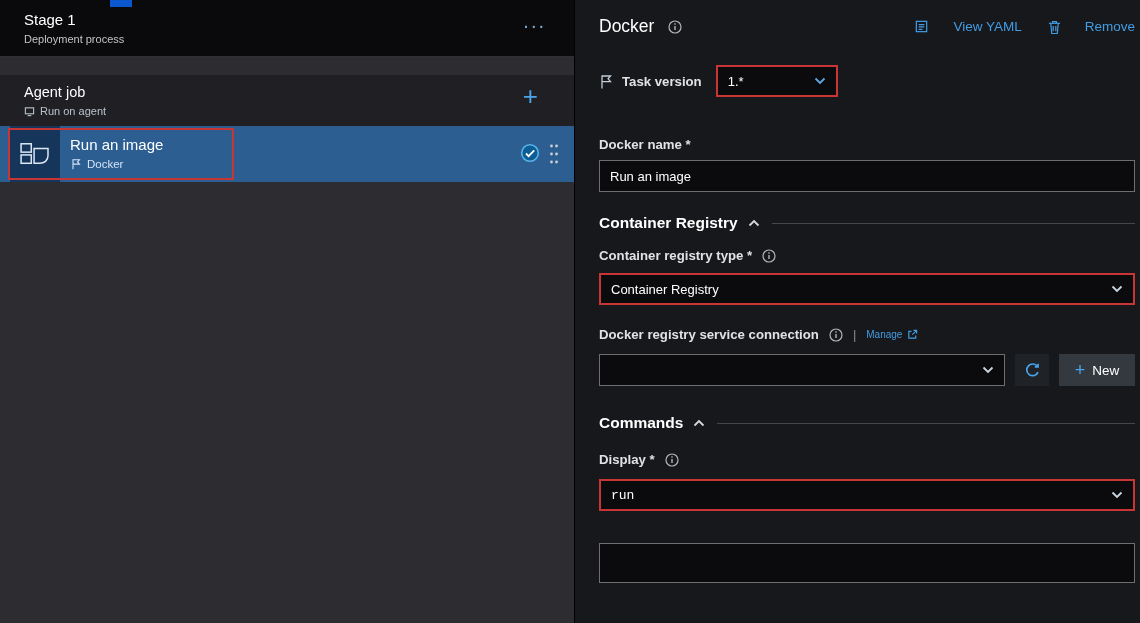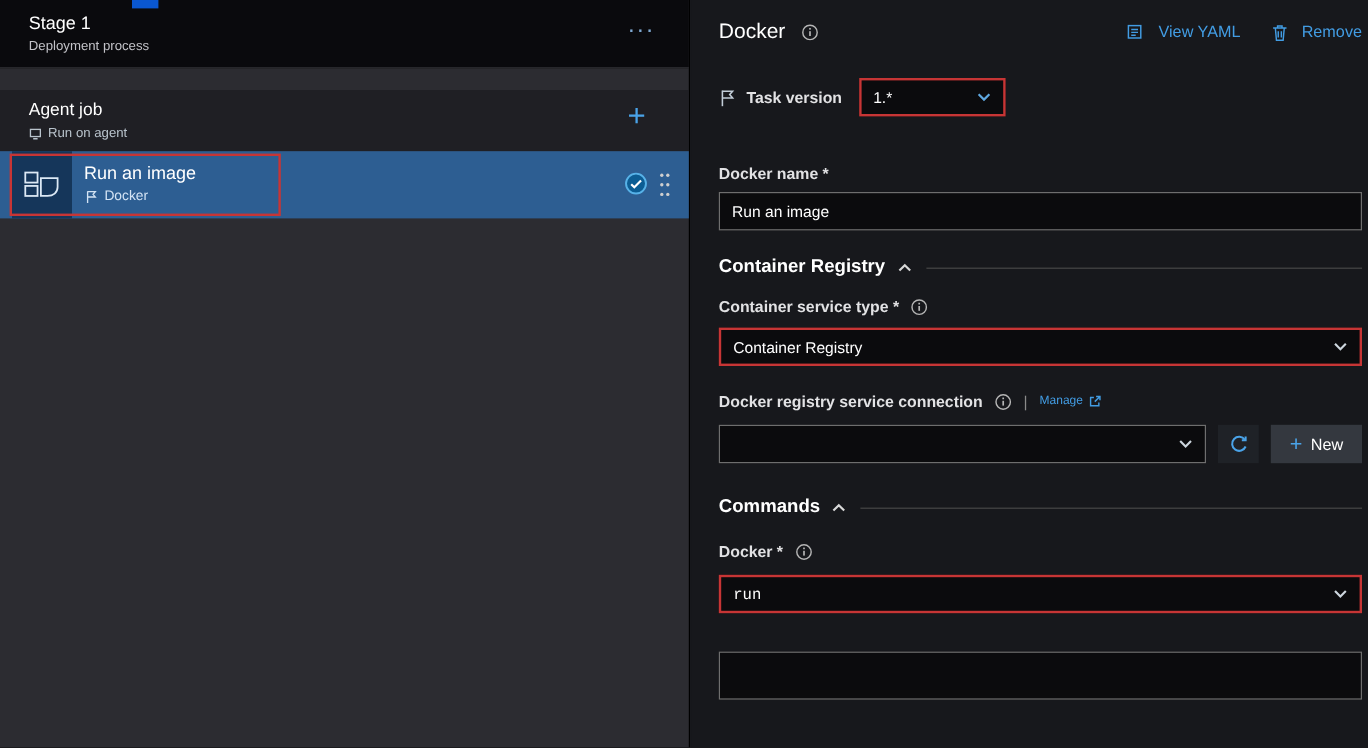--- a/index.html
+++ b/index.html
@@ -27,21 +27,21 @@
   .task-grip { position:absolute; right:15px; top:17px; cursor:grab; }
   .task-red-outline { position:absolute; left:8px; top:2px; width:226px; height:52px; border:2px solid #c73535; pointer-events:none; }
 
   
   .right-panel { position:absolute; left:576px; top:0; width:564px; height:623px; background:#17181c; padding:16px 5px 0 23px; overflow:hidden; }
 
   .panel-header { display:flex; align-items:center; }
   .panel-title { font-size:17.5px; color:#ffffff; }
   .panel-title-info { margin-left:14px; display:flex; }
   .panel-actions { margin-left:auto; display:flex; align-items:center; gap:26px; }
-  .action-link { display:flex; align-items:center; gap:12px; color:#429ce3; font-size:13.5px; cursor:pointer; }
+  .action-link { display:flex; align-items:center; gap:24px; color:#429ce3; font-size:13.5px; cursor:pointer; }
 
   .task-version-row { margin-top:28px; display:flex; align-items:center; }
   .task-version-row .flag { display:flex; margin-right:9px; }
   .field-label { font-size:13.2px; color:#e2e2e4;font-weight:bold; }
   .tv-dropdown { margin-left:14px; width:122px; }
 
   .dropdown { height:32px; background:#0b0b0d; border:1px solid #6e6e6e; display:flex; align-items:center; padding:0 10px; cursor:pointer; color:#ffffff; font-size:13px; }
   .dropdown .dd-value { flex:1; white-space:nowrap; overflow:hidden; }
   .dropdown .dd-chevron { display:flex; color:#cdd6de; }
   .dropdown.red-outline { border:2px solid #c73535; }
@@ -207,21 +207,21 @@
       <span class="section-caret">
         <svg viewBox="0 0 12 8" width="12" height="8" fill="none" stroke="currentColor" stroke-width="1.8">
           <path d="M1.5 6.5 L6 2 L10.5 6.5"></path>
         </svg>
       </span>
       <span class="section-line"></span>
     </div>
 
     <div class="field mt16">
       <div class="label-row">
-        <span class="field-label">Container service type *</span>
+        <span class="field-label">Container registry type *</span>
         <span>
           <svg viewBox="0 0 14 14" width="14" height="14">
             <circle cx="7" cy="7" r="6" fill="none" stroke="#b5b5b5" stroke-width="1.2"></circle>
             <rect x="6.3" y="6" width="1.4" height="4" fill="#b5b5b5"></rect>
             <rect x="6.3" y="3.3" width="1.4" height="1.4" fill="#b5b5b5"></rect>
           </svg>
         </span>
       </div>
       <div class="dropdown red-outline mt10">
         <span class="dd-value">Container Registry</span>
@@ -283,21 +283,21 @@
       <span class="section-caret">
         <svg viewBox="0 0 12 8" width="12" height="8" fill="none" stroke="currentColor" stroke-width="1.8">
           <path d="M1.5 6.5 L6 2 L10.5 6.5"></path>
         </svg>
       </span>
       <span class="section-line"></span>
     </div>
 
     <div class="field mt20">
       <div class="label-row">
-        <span class="field-label">Docker *</span>
+        <span class="field-label">Display *</span>
         <span>
           <svg viewBox="0 0 14 14" width="14" height="14">
             <circle cx="7" cy="7" r="6" fill="none" stroke="#b5b5b5" stroke-width="1.2"></circle>
             <rect x="6.3" y="6" width="1.4" height="4" fill="#b5b5b5"></rect>
             <rect x="6.3" y="3.3" width="1.4" height="1.4" fill="#b5b5b5"></rect>
           </svg>
         </span>
       </div>
       <div class="dropdown red-outline mt12">
         <span class="dd-value">run</span>

